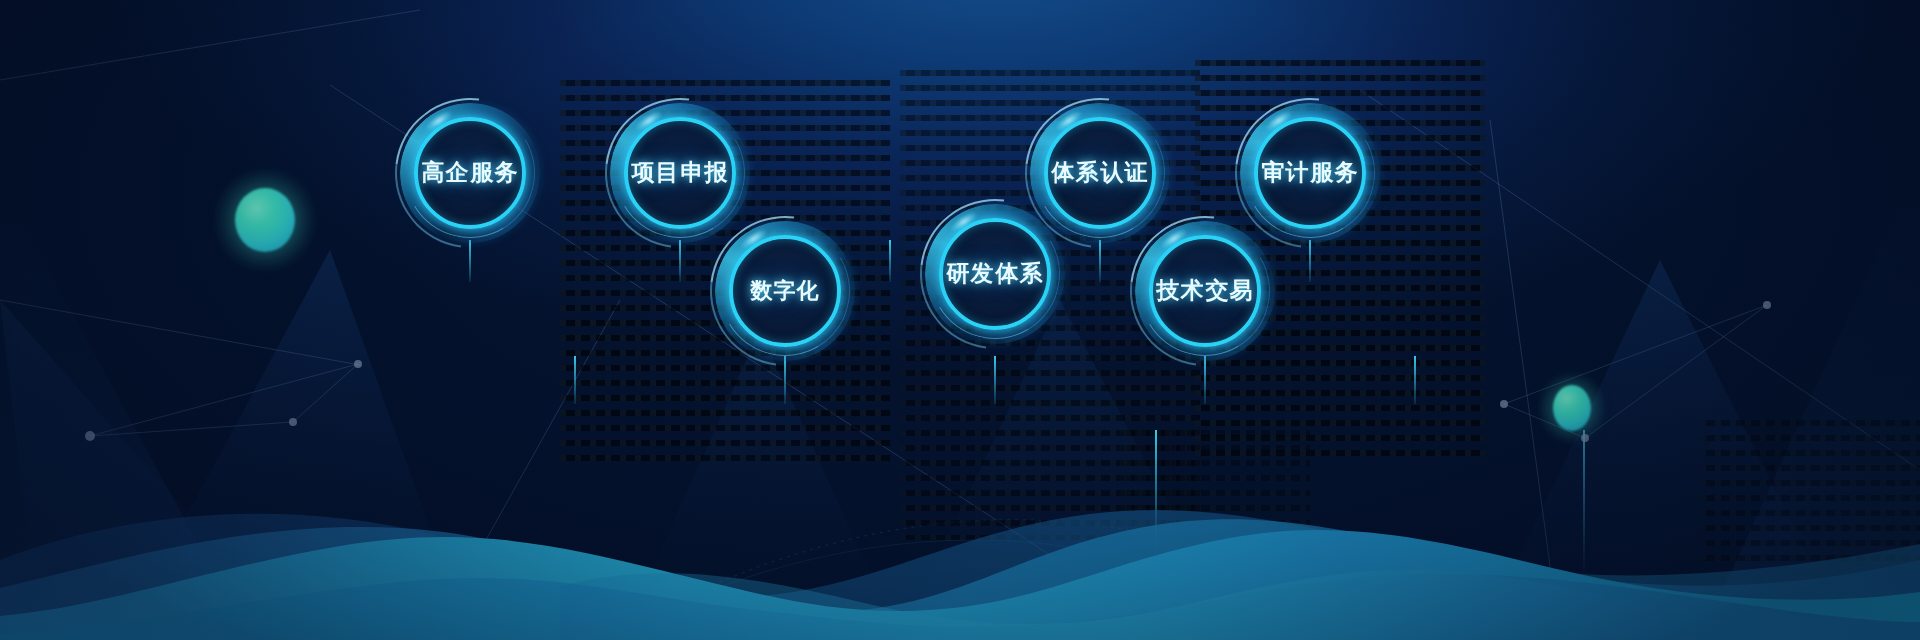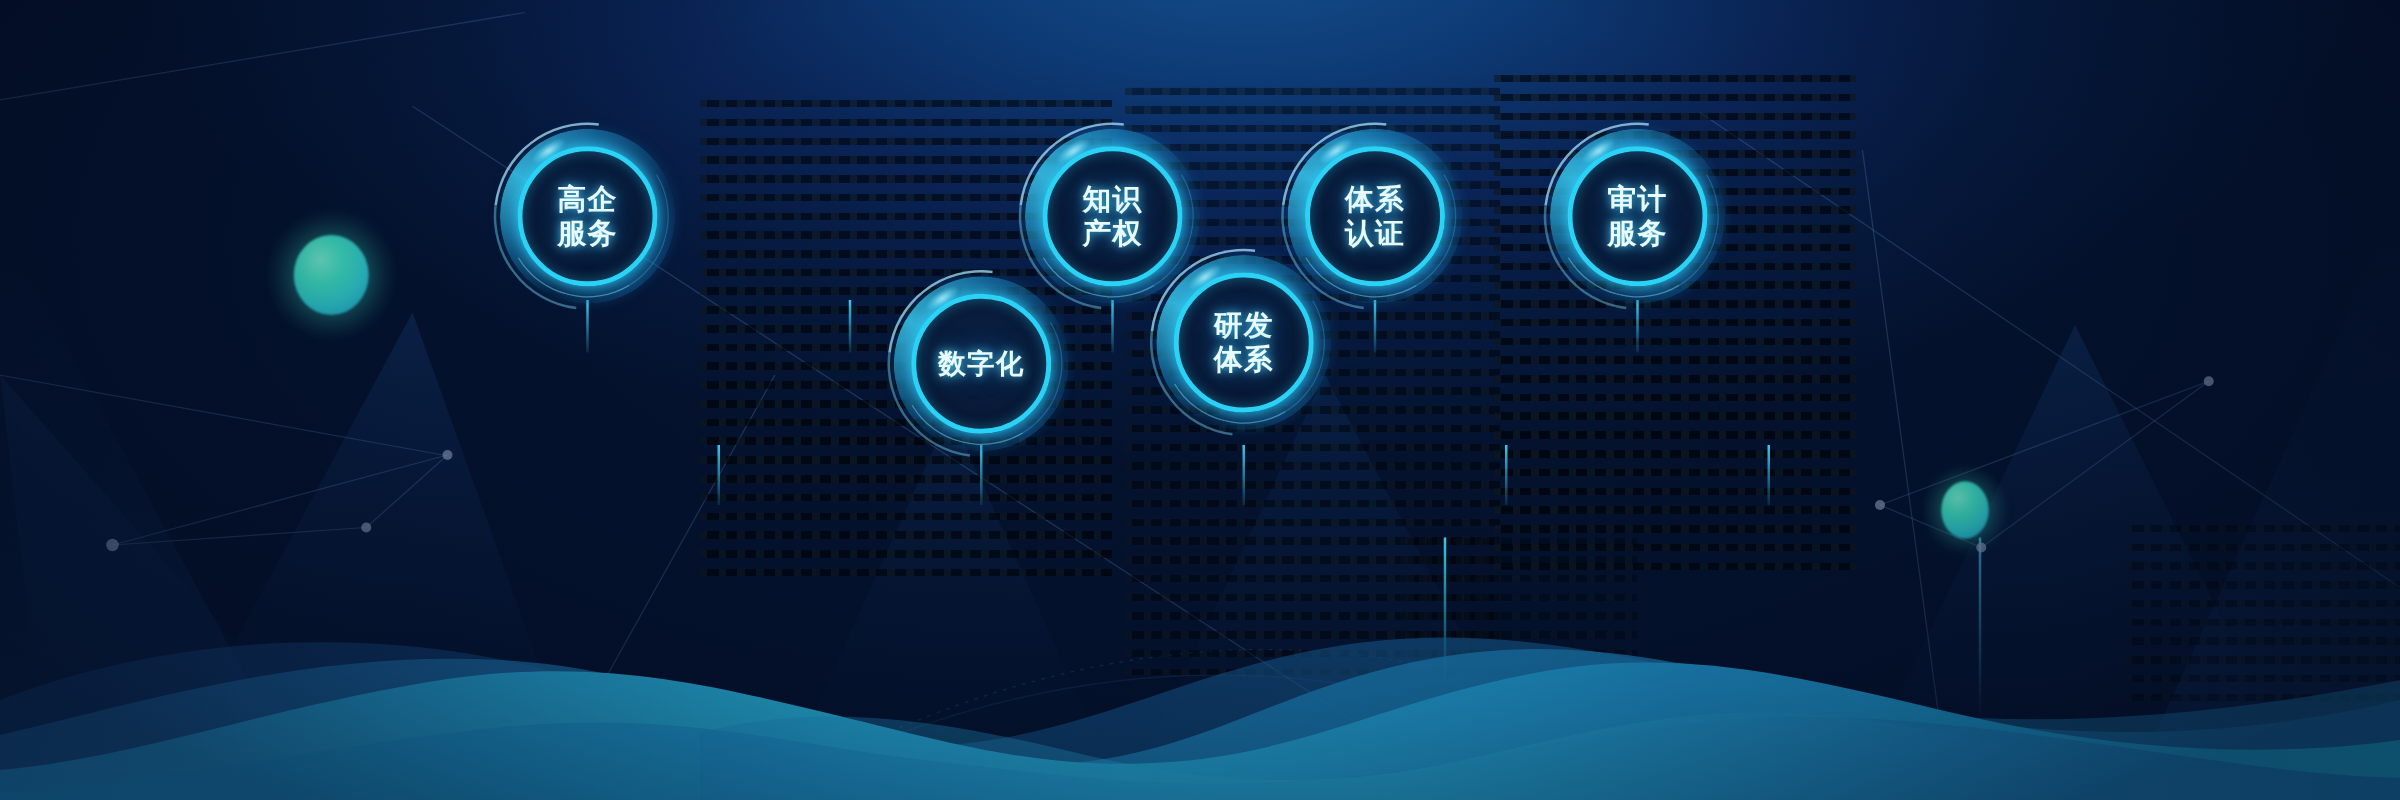--- a/index.html
+++ b/index.html
@@ -104,21 +104,21 @@
     position:absolute;inset:0;border-radius:50%;
     border:4px solid #2ad2f6;
     box-shadow:
       0 0 10px rgba(45,205,245,.85),
       0 0 22px rgba(40,175,235,.45),
       inset 0 0 10px rgba(45,205,245,.40);
     background:radial-gradient(circle at 50% 42%, #0b2145 0%, #081a38 55%, #050f27 100%);
   }
   .node .lbl{
     position:absolute;inset:0;
-    display:flex;flex-direction:column;align-items:center;justify-content:center;
+    display:flex;flex-direction:row;align-items:center;justify-content:center;
     gap:1px;
     color:#e9fbff;
     font-size:23px;line-height:1.12;font-weight:700;
     letter-spacing:1px;
     text-shadow:0 0 8px rgba(80,215,250,.9),0 0 18px rgba(40,170,235,.55);
     user-select:none;
   }
   .node .lbl.one{font-size:22px;letter-spacing:1px;}
 
   .stem{
@@ -276,33 +276,33 @@
       <div class="arc1"></div>
       <div class="arc2"></div>
       <div class="spark"></div>
       <div class="ring"></div>
       <div class="lbl">
         <span>高企</span>
         <span>服务</span>
       </div>
     </div>
 
-
-    <div class="node" style="left:890px;top:173px;">
-      <div class="halo"></div>
-      <div class="outer"></div>
-      <div class="arc1"></div>
-      <div class="arc2"></div>
-      <div class="spark"></div>
-      <div class="ring"></div>
-      <div class="lbl">
-        <span>知识</span>
-        <span>产权</span>
-      </div>
-    </div>
+    <div class="node" style="left:680px;top:173px;">
+      <div class="halo"></div>
+      <div class="outer"></div>
+      <div class="arc1"></div>
+      <div class="arc2"></div>
+      <div class="spark"></div>
+      <div class="ring"></div>
+      <div class="lbl">
+        <span>项目</span>
+        <span>申报</span>
+      </div>
+    </div>
+
 
     <div class="node" style="left:1100px;top:173px;">
       <div class="halo"></div>
       <div class="outer"></div>
       <div class="arc1"></div>
       <div class="arc2"></div>
       <div class="spark"></div>
       <div class="ring"></div>
       <div class="lbl">
         <span>体系</span>
@@ -342,16 +342,28 @@
       <div class="arc1"></div>
       <div class="arc2"></div>
       <div class="spark"></div>
       <div class="ring"></div>
       <div class="lbl">
         <span>研发</span>
         <span>体系</span>
       </div>
     </div>
 
+    <div class="node" style="left:1205px;top:291px;">
+      <div class="halo"></div>
+      <div class="outer"></div>
+      <div class="arc1"></div>
+      <div class="arc2"></div>
+      <div class="spark"></div>
+      <div class="ring"></div>
+      <div class="lbl">
+        <span>技术</span>
+        <span>交易</span>
+      </div>
+    </div>
 
 
   </div>
 </div>
 
 </body></html>

